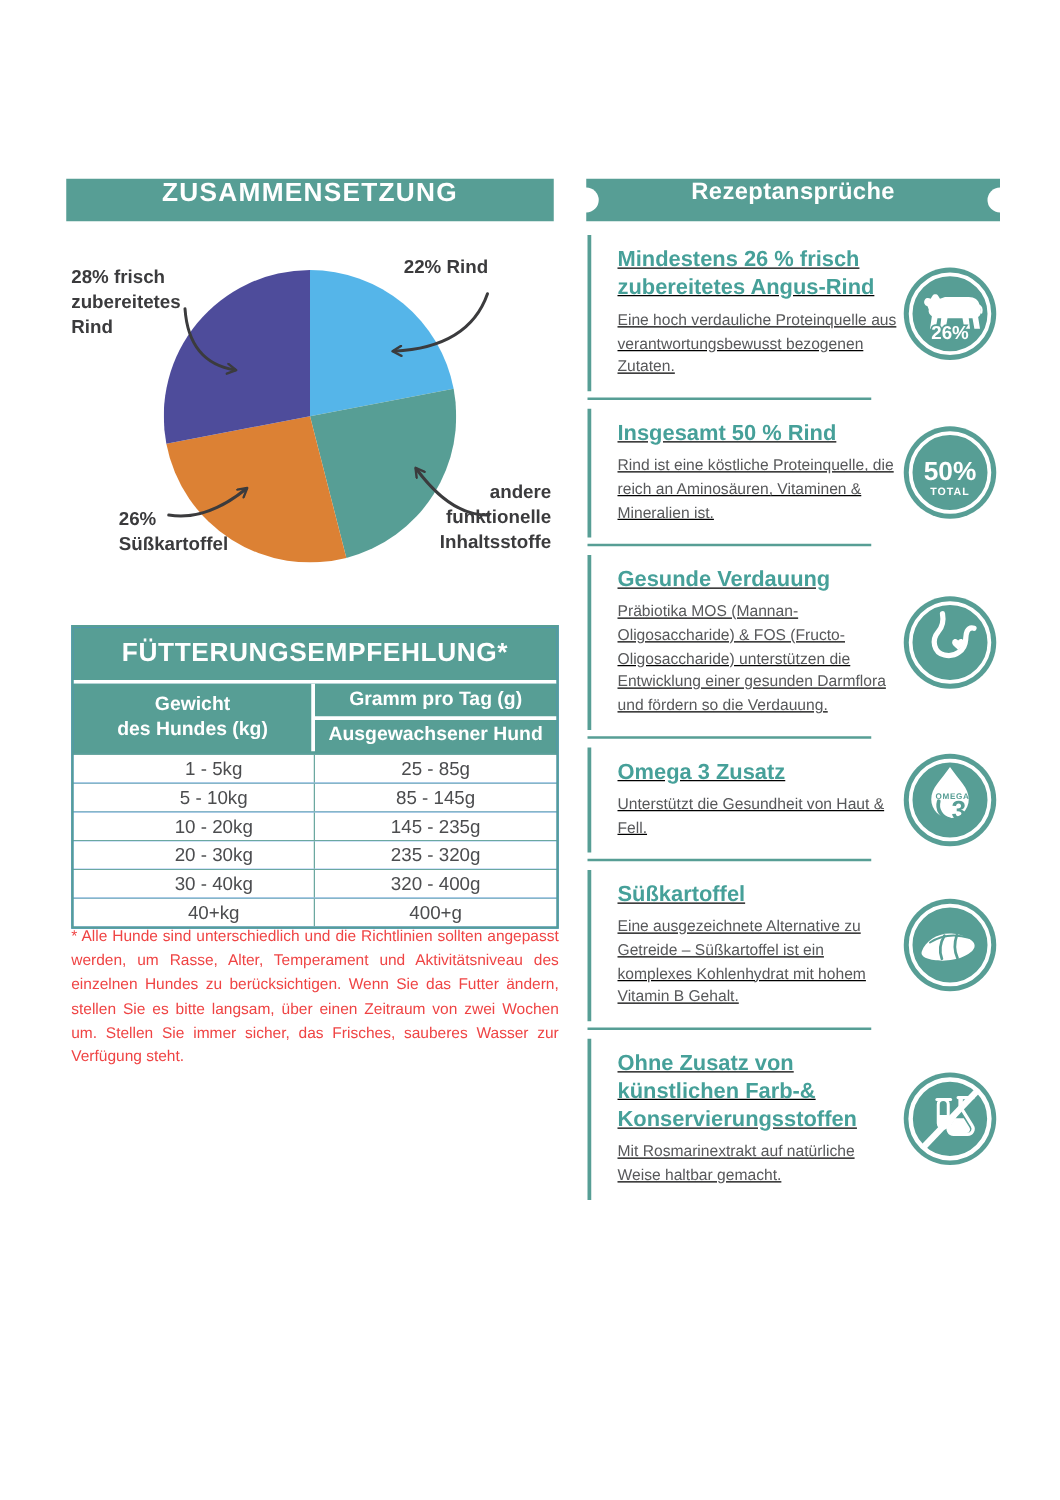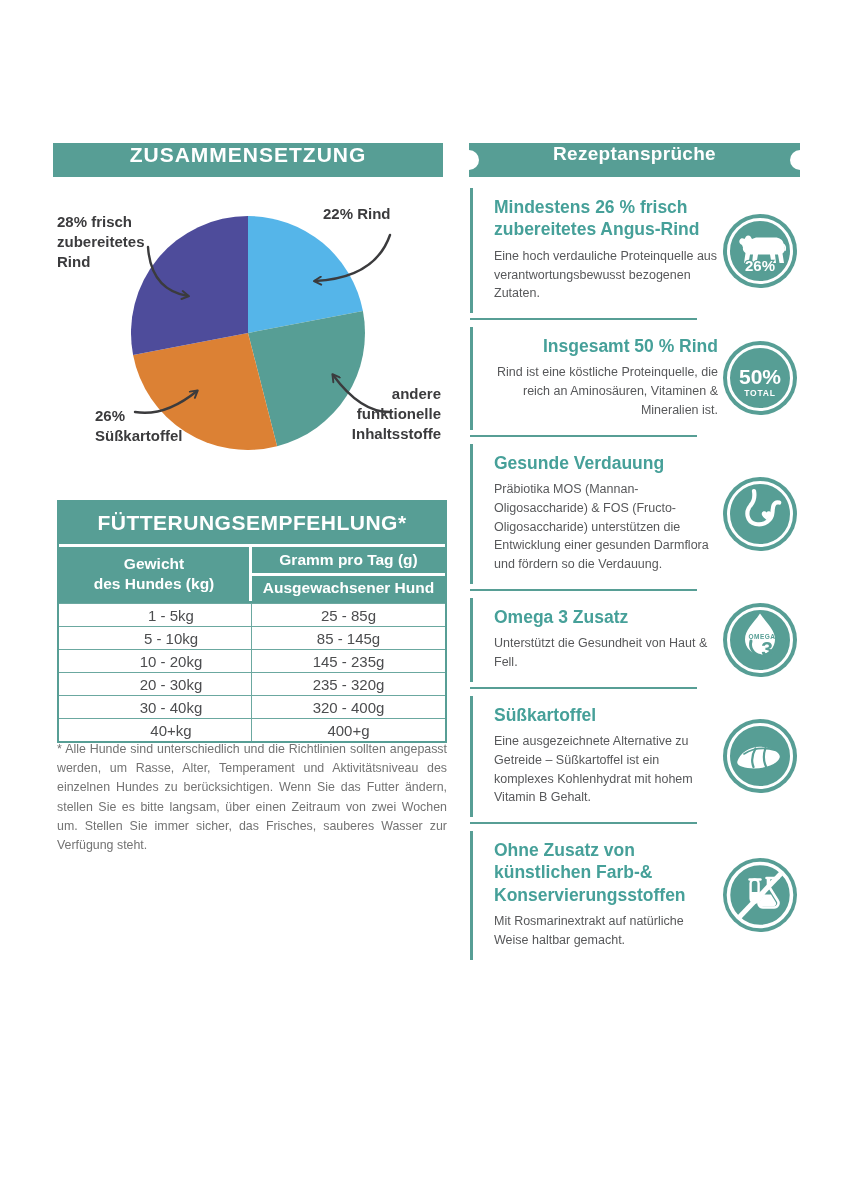--- a/index.html
+++ b/index.html
@@ -53,35 +53,35 @@
   .t-row{display:grid;grid-template-columns:1fr 1fr;border-top:1.5px solid #6BA8A0;}
   .t-row:first-of-type{border-top:none;}
   .t-cell{
     height:22px;display:flex;align-items:center;justify-content:center;
     font-size:15px;color:#4C4D4F;background:#fff;
   }
   .t-cell.c1{border-right:1.5px solid #6BA8A0;padding-left:32px;}
 
   
   .footnote{
-    left:57px;top:740px;width:390px;font-size:12.4px;line-height:1.55;color:#737373;
+    left:57px;top:740px;width:390px;font-size:12.4px;line-height:1.55;color:#ef4444;
     text-align:justify;
   }
 
   
-  .recipe-col{left:470px;top:188px;width:378px;}
+  .recipe-col{left:470px;top:188px;width:378px;text-decoration:underline;}
   .section{
     position:relative;border-left:3px solid #579E95;
     padding:8px 130px 10px 21px;box-sizing:border-box;width:100%;
   }
   .sec-title{color:#46A099;font-weight:bold;font-size:17.5px;line-height:1.28;max-width:252px;}
   .sec-body{color:#57585A;font-size:12.5px;line-height:1.5;margin-top:6px;max-width:236px;}
   .sec-icon{position:absolute;right:50px;top:50%;transform:translateY(-50%);width:76px;height:76px;}
   .divider{height:2px;background:#579E95;width:227px;margin:5px 0 7px 0;}
-  .s1{min-height:94px;} .s2{min-height:76px;text-align:right;} .s3{min-height:94px;}
+  .s1{min-height:94px;} .s2{min-height:76px;} .s3{min-height:94px;}
   .s4{min-height:66px;} .s5{min-height:92px;} .s6{min-height:88px;}
 
   .icon-txt{font-family:"Liberation Sans","DejaVu Sans",sans-serif;font-weight:bold;}
 </style>
 </head>
 <body>
 
 <div class="abs banner banner-left">
   <span>ZUSAMMENSETZUNG</span>
 </div>

